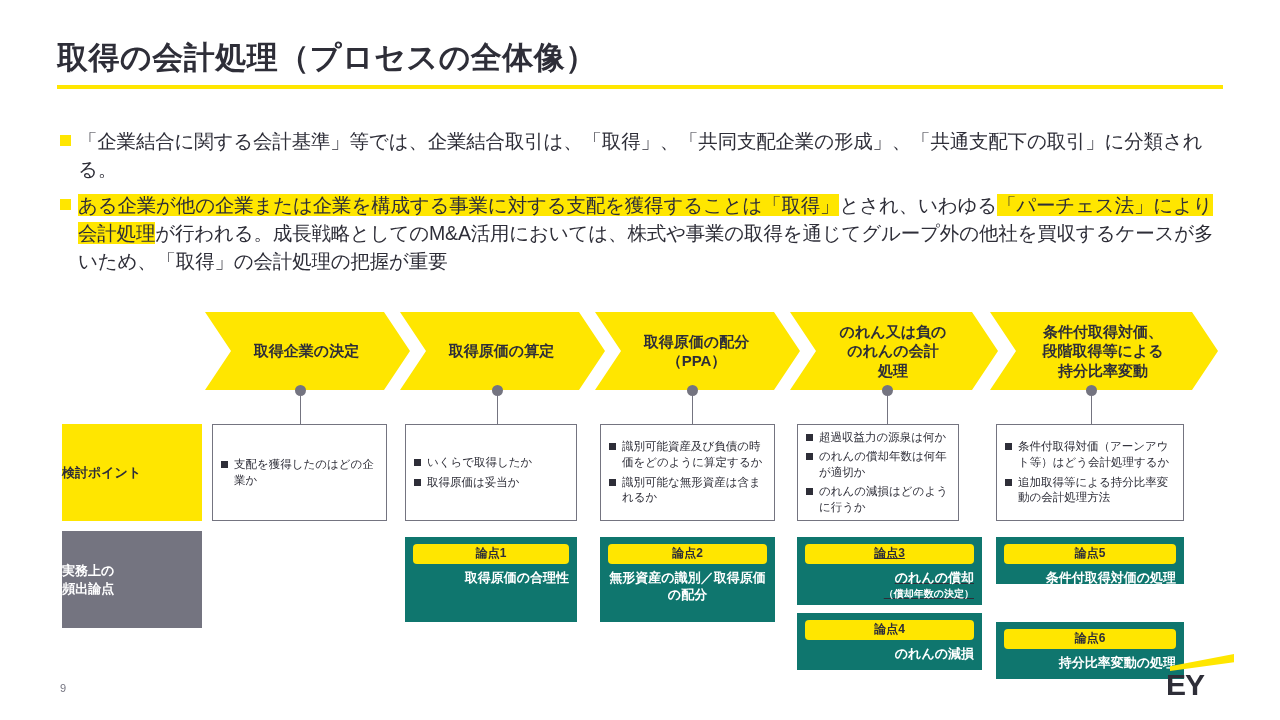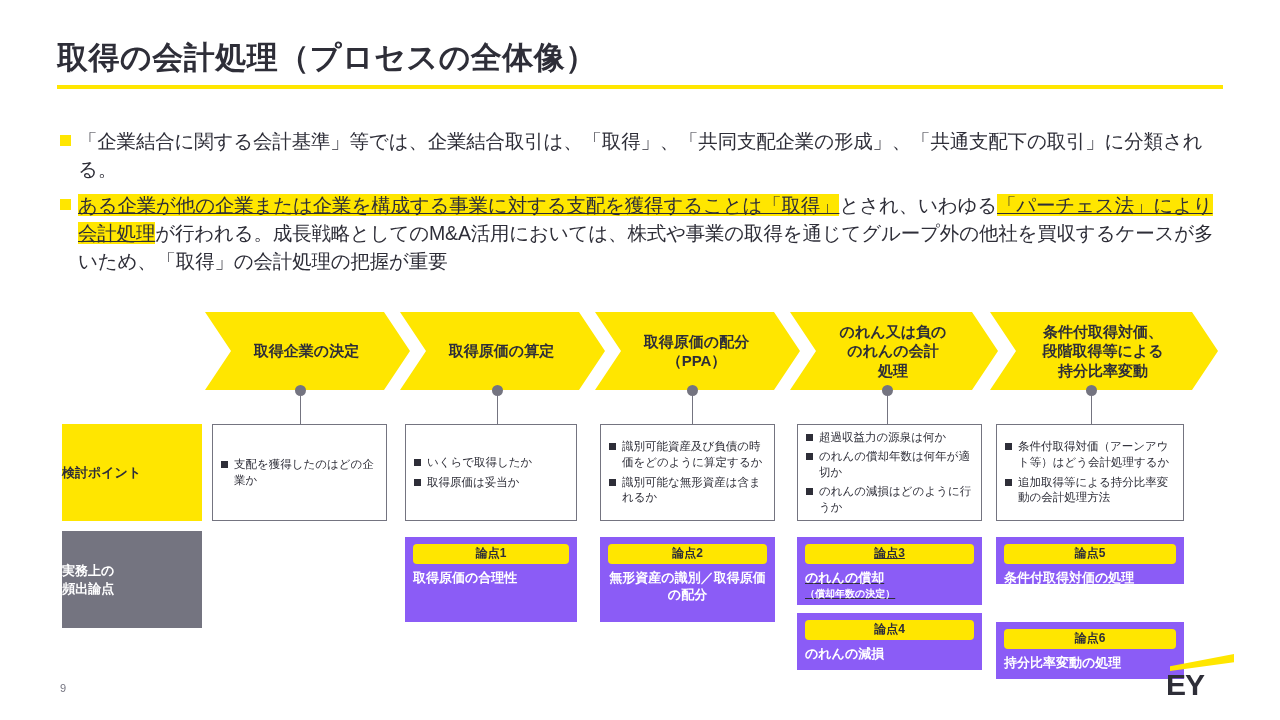--- a/index.html
+++ b/index.html
@@ -59,21 +59,20 @@
     margin-right: 7px;
   }
   .bullet-text {
     font-size: 19.5px;
     line-height: 1.42;
     color: #2e2e38;
     letter-spacing: -0.2px;
   }
   .hl {
     background: #ffe600;
-    text-decoration: underline;
   }
 
   
   #diagram {
     position: absolute;
     left: 0;
     top: 303px;
     width: 1280px;
     height: 370px;
   }
@@ -165,26 +164,26 @@
     height: 7px;
     background: #2e2e38;
     flex: 0 0 7px;
     margin-top: 4px;
     margin-right: 6px;
   }
 
   
   .issue-panel {
     position: absolute;
-    background: #8b5cf6;
+    background: #0f766e;
     box-sizing: border-box;
     padding: 7px 8px 8px 8px;
     display: flex;
     flex-direction: column;
-    align-items: flex-start;
+    align-items: flex-end;
   }
   .issue-tag {
     background: #ffe600;
     color: #2e2e38;
     font-size: 12px;
     font-weight: bold;
     border-radius: 4px;
     width: 100%;
     text-align: center;
     padding: 3px 0 3px 0;
@@ -333,21 +332,21 @@
     </div>
     <div class="chev" style="left: 790px; width: 208px;">
       <div>
         <div>のれん又は負の</div>
         <div>のれんの会計</div>
         <div>処理</div>
       </div>
     </div>
     <div class="dot" style="left: 882px;"></div>
     <div class="dot-line" style="left: 887px;"></div>
-    <div class="cp-box" style="left: 797px; width: 185px;">
+    <div class="cp-box" style="left: 797px; width: 162px;">
       <div class="cp-item">
         <span class="cp-sq"></span>
         <span>超過収益力の源泉は何か</span>
       </div>
       <div class="cp-item">
         <span class="cp-sq"></span>
         <span>のれんの償却年数は何年が適切か</span>
       </div>
       <div class="cp-item">
         <span class="cp-sq"></span>

